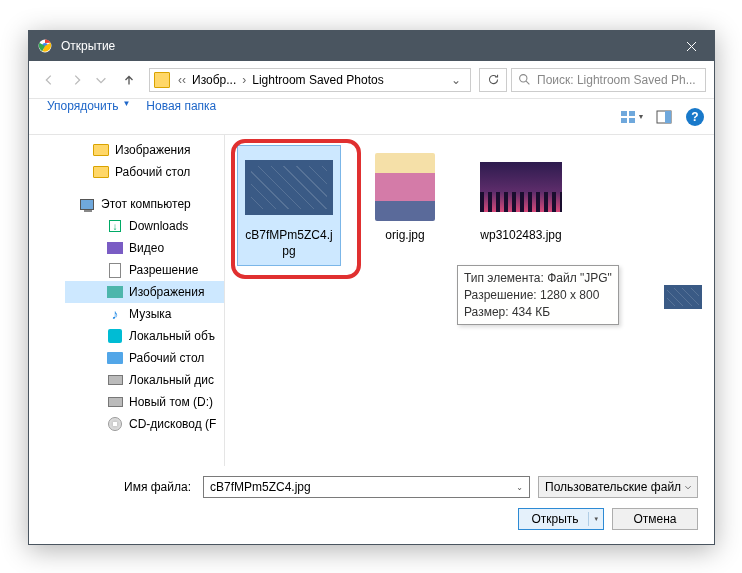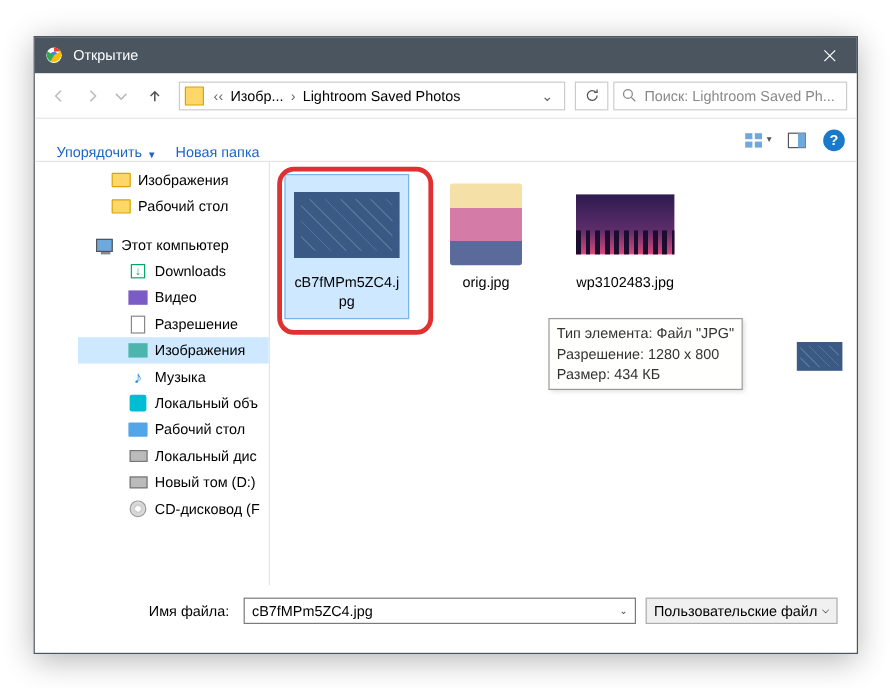--- a/index.html
+++ b/index.html
@@ -18,21 +18,21 @@
 .breadcrumb { flex: 1; height: 24px; border: 1px solid #ccc; display: flex; align-items: center; padding: 0 4px; background: #fff; margin: 0 4px; overflow: hidden; }
 .bc-icon { width: 16px; height: 16px; background: #ffd768; border: 1px solid #d9a300; border-radius: 1px; margin-right: 4px; flex-shrink: 0; }
 .bc-sep { color: #666; padding: 0 4px; flex-shrink: 0; }
 .bc-item { padding: 0 2px; white-space: nowrap; }
 .bc-drop { width: 20px; text-align: center; color: #666; margin-left: auto; flex-shrink: 0; }
 .refresh { width: 28px; height: 24px; border: 1px solid #ccc; display: flex; align-items: center; justify-content: center; background: #fff; }
 .searchbox { width: 195px; height: 24px; border: 1px solid #ccc; display: flex; align-items: center; padding: 0 6px; color: #888; background: #fff; }
 .searchbox svg { width: 13px; height: 13px; margin-right: 6px; flex-shrink: 0; }
 .searchbox span { white-space: nowrap; overflow: hidden; text-overflow: ellipsis; }
 .toolbar { height: 36px; display: flex; align-items: center; padding: 0 10px; border-bottom: 1px solid #e5e5e5; }
-.tb-link { color: #1e66c8; padding: 0 8px; display: flex; align-items: flex-end; height: 100%; }
+.tb-link { color: #1e66c8; padding: 0 8px; display: flex; align-items: flex-start; height: 100%; }
 .tb-link .dd { margin-left: 4px; font-size: 8px; }
 .tb-spacer { flex: 1; }
 .tb-icon { width: 32px; height: 24px; display: flex; align-items: center; justify-content: center; color: #555; }
 .tb-icon svg { width: 16px; height: 16px; }
 .tb-help { width: 18px; height: 18px; border-radius: 50%; background: #1979ca; color: #fff; display: flex; align-items: center; justify-content: center; font-weight: bold; font-size: 12px; margin-left: 6px; }
 .body { flex: 1; display: flex; overflow: hidden; padding-left: 36px; }
 .sidebar { width: 160px; border-right: 1px solid #e5e5e5; overflow-y: auto; padding: 4px 0; }
 .sb-item { height: 22px; display: flex; align-items: center; padding-left: 28px; position: relative; cursor: default; white-space: nowrap; overflow: hidden; }
 .sb-item.level2 { padding-left: 42px; }
 .sb-item.selected { background: #cde8ff; }
@@ -286,15 +286,23 @@
       <div class="fn-label">Имя файла:</div>
       <div class="fn-input">
         <span>cB7fMPm5ZC4.jpg</span>
         <span class="dd">⌄</span>
       </div>
       <div class="filetype">
         <span style="overflow:hidden;text-overflow:clip;">Пользовательские файлы (*.jf</span>
         <span class="dd">⌵</span>
       </div>
     </div>
+    <div class="btn-row">
+      <button class="btn primary">
+          <span>Открыть</span>
+        </button>
+      <button class="btn">
+          <span>Отмена</span>
+        </button>
+    </div>
   </div>
 
 </div>
 
 </body></html>

